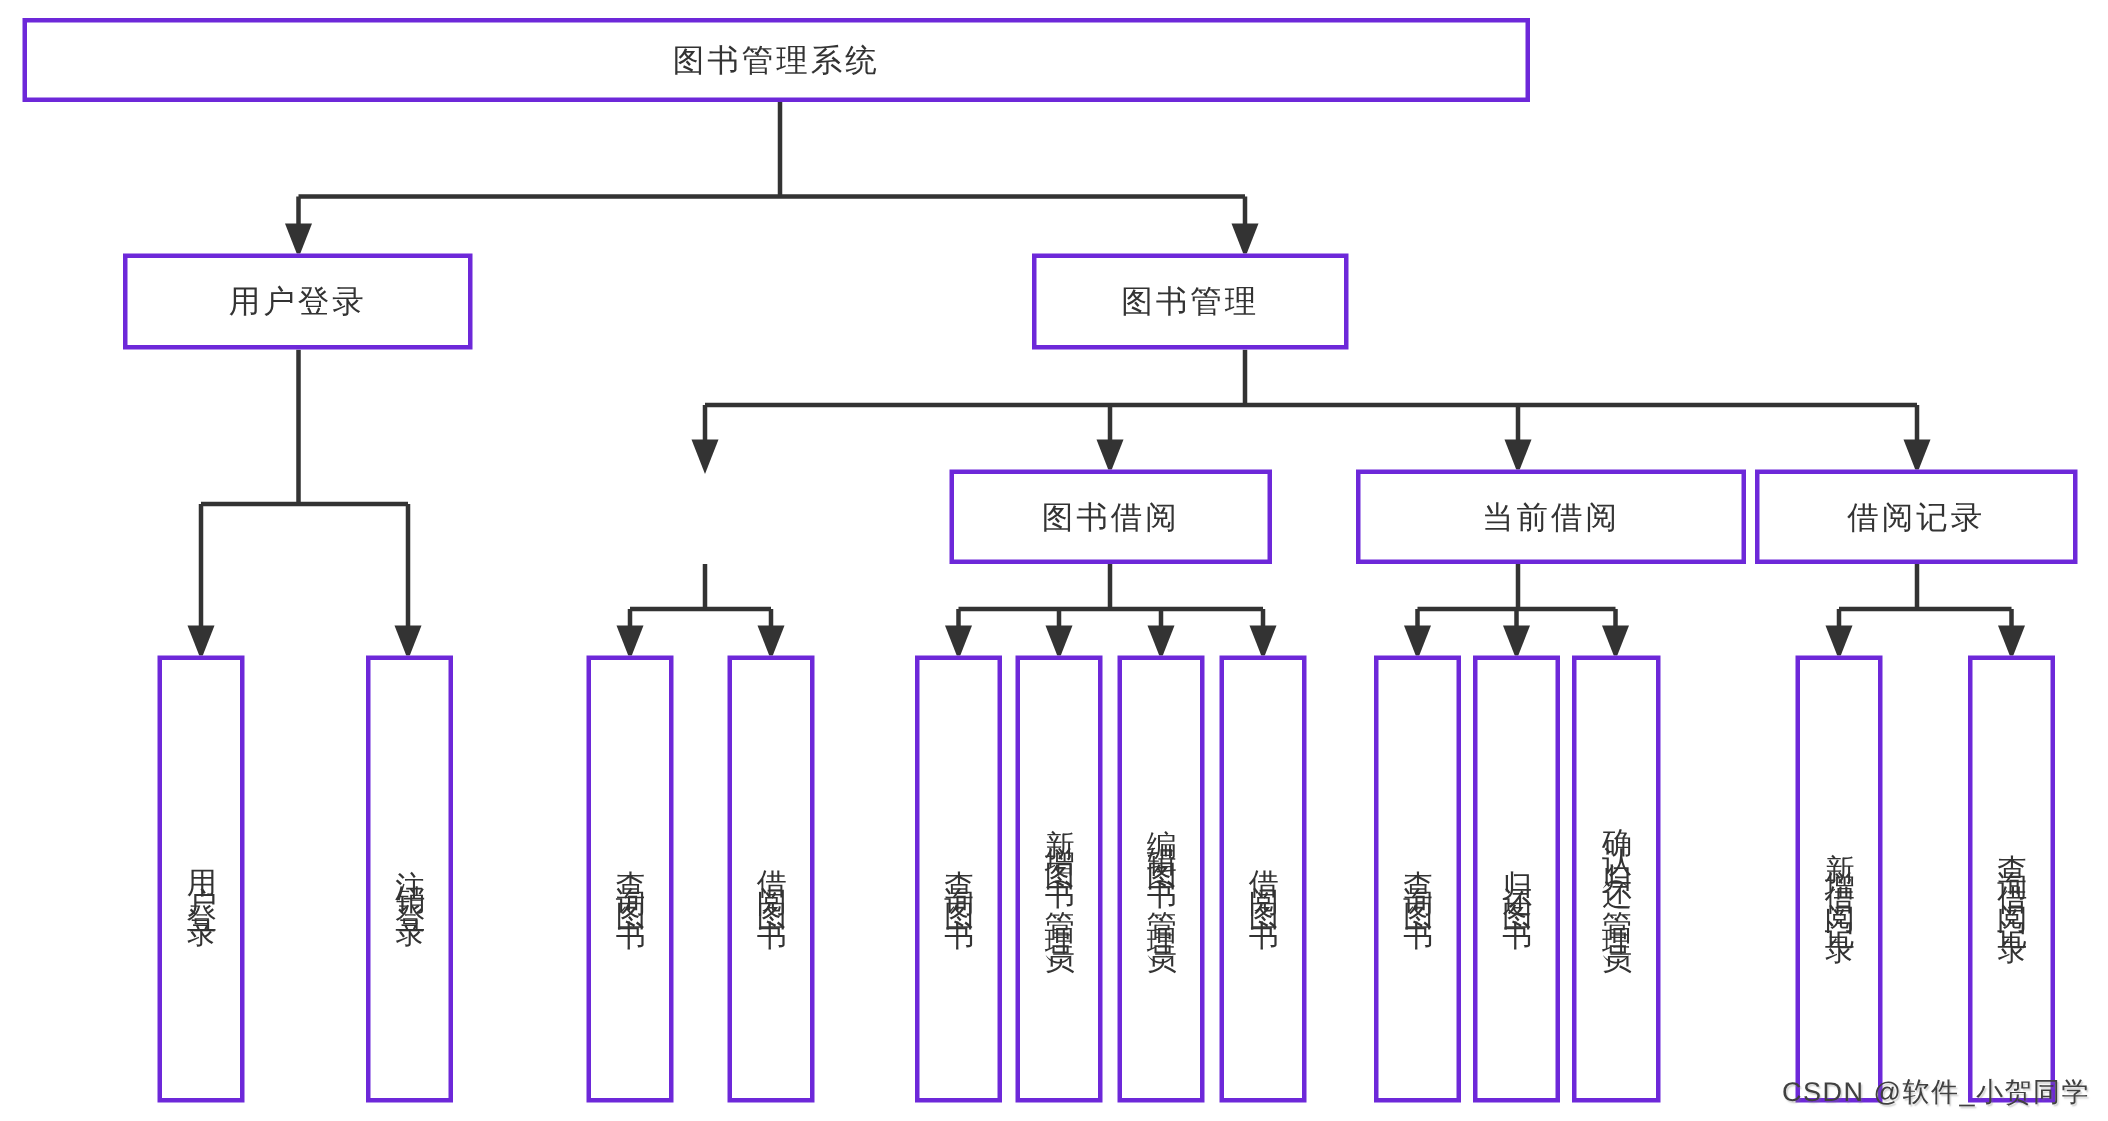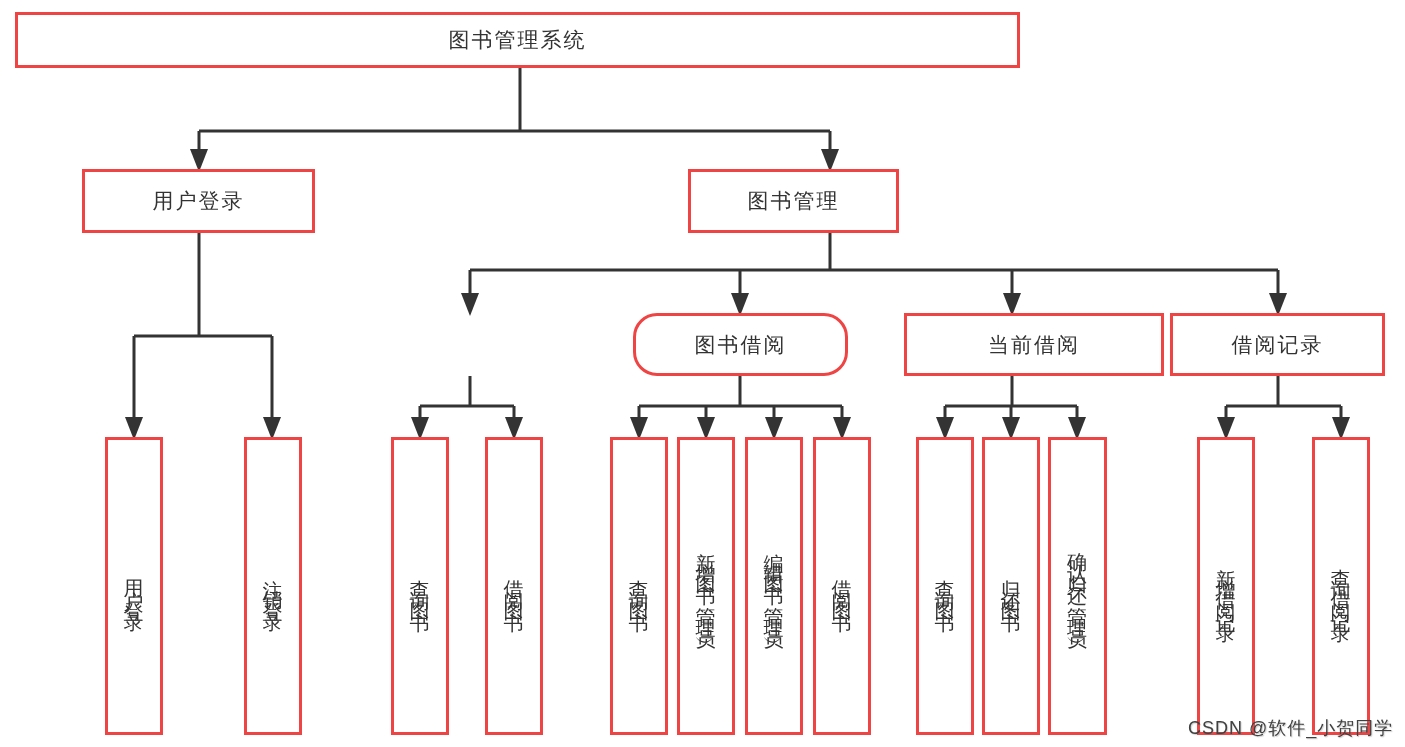--- a/index.html
+++ b/index.html
@@ -13,21 +13,21 @@
   }
   .wires {
     position: absolute;
     left: 0; top: 0;
     z-index: 1;
   }
   .hbox, .vbox {
     position: absolute;
     box-sizing: border-box;
     background: #ffffff;
-    border: 3px solid #ef4444;
+    border: 3px solid #6d28d9;
     display: flex;
     align-items: center;
     justify-content: center;
     z-index: 2;
     color: #333333;
   }
   .hbox { font-size: 21px; letter-spacing: 2px; }
   .vbox { width: 58px; top: 437px; height: 298px; }
   .vtext {
     writing-mode: vertical-rl;
@@ -106,21 +106,21 @@
     <span>图书管理系统</span>
   </div>
 
   <div class="hbox" style="left:82px; top:169px; width:233px; height:64px;">
     <span>用户登录</span>
   </div>
   <div class="hbox" style="left:688px; top:169px; width:211px; height:64px;">
     <span>图书管理</span>
   </div>
 
-  <div class="hbox" style="left:633px; top:313px; width:215px; height:63px;border-radius:24px;">
+  <div class="hbox" style="left:633px; top:313px; width:215px; height:63px;">
     <span>图书借阅</span>
   </div>
   <div class="hbox" style="left:904px; top:313px; width:260px; height:63px;">
     <span>当前借阅</span>
   </div>
   <div class="hbox" style="left:1170px; top:313px; width:215px; height:63px;font-family:Liberation Mono, monospace;">
     <span>借阅记录</span>
   </div>
 
   <div class="vbox" style="left:105px;">

